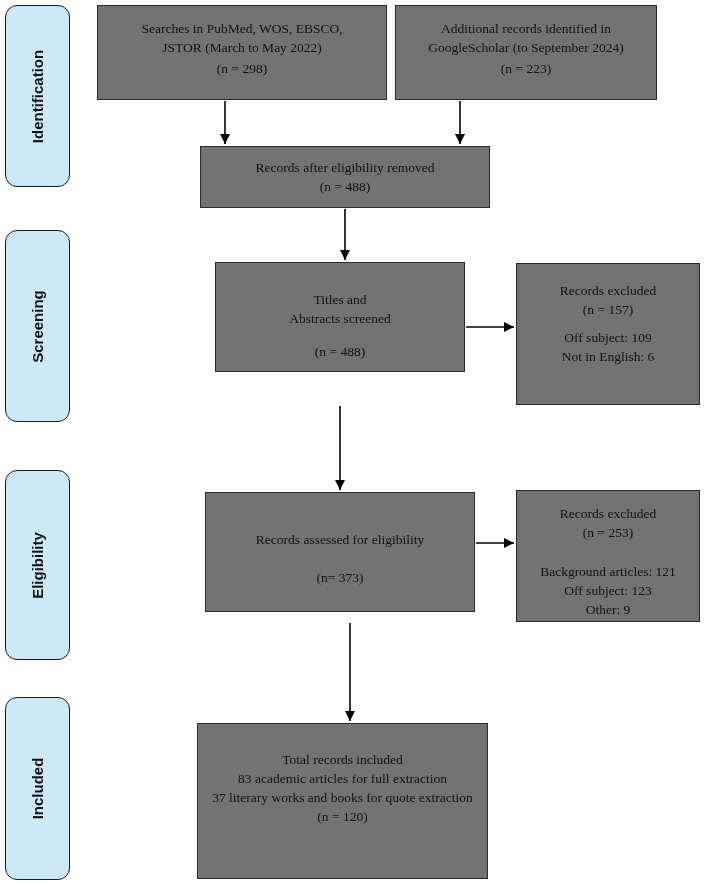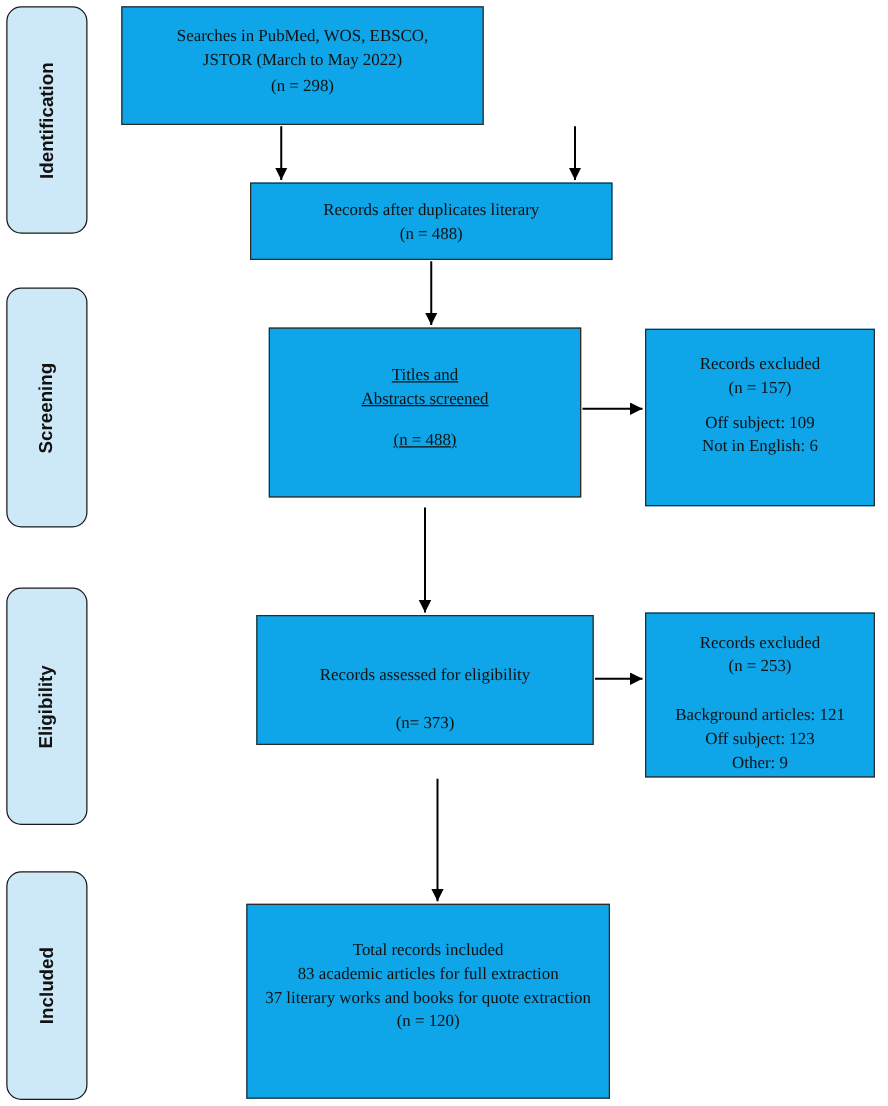--- a/index.html
+++ b/index.html
@@ -24,21 +24,21 @@
     transform:rotate(-90deg);
     white-space:nowrap;
     font-family:"Liberation Sans", sans-serif;
     font-weight:bold;
     font-size:15px;
     color:#111;
   }
   
   .flow{
     position:absolute;
-    background:#0ea5e9;
+    background:#737373;
     border:1.5px solid #2b2b2b;
     box-sizing:border-box;
     display:flex;flex-direction:column;align-items:center;
     text-align:center;
     font-size:13.5px;
     line-height:19px;
   }
   .flow .count{margin-top:2px;}
   .flow.centered{justify-content:center;}
   .flow.centered .count{margin-top:0;}
@@ -66,40 +66,45 @@
   <div class="stage" style="top:697px;height:181px;">
     <span class="stage-label">Included</span>
   </div>
 
   <div class="flow" style="left:97px;top:5px;width:290px;height:95px;padding-top:13px;">
     <div>Searches in PubMed, WOS, EBSCO,</div>
     <div>JSTOR (March to May 2022)</div>
     <div class="count">(n = 298)</div>
   </div>
 
+  <div class="flow" style="left:395px;top:5px;width:262px;height:95px;padding-top:13px;">
+    <div>Additional records identified in</div>
+    <div>GoogleScholar (to September 2024)</div>
+    <div class="count">(n = 223)</div>
+  </div>
 
   <div class="flow centered" style="left:200px;top:146px;width:290px;height:62px;">
-    <div>Records after duplicates literary</div>
+    <div>Records after eligibility removed</div>
     <div class="count">(n = 488)</div>
   </div>
 
-  <div class="flow" style="left:215px;top:262px;width:250px;height:136px;padding-top:27px;text-decoration:underline;">
+  <div class="flow" style="left:215px;top:262px;width:250px;height:110px;padding-top:27px;">
     <div>Titles and</div>
     <div>Abstracts screened</div>
     <div class="count" style="margin-top:14px;">(n = 488)</div>
   </div>
 
   <div class="flow" style="left:516px;top:263px;width:184px;height:142px;padding-top:17px;">
     <div>Records excluded</div>
     <div>(n = 157)</div>
     <div class="details">Off subject: 109</div>
     <div>Not in English: 6</div>
   </div>
 
-  <div class="flow" style="left:205px;top:492px;width:270px;height:104px;padding-top:37px;">
+  <div class="flow" style="left:205px;top:492px;width:270px;height:120px;padding-top:37px;">
     <div>Records assessed for eligibility</div>
     <div class="count" style="margin-top:19px;">(n= 373)</div>
   </div>
 
   <div class="flow" style="left:516px;top:490px;width:184px;height:132px;padding-top:13px;">
     <div>Records excluded</div>
     <div>(n = 253)</div>
     <div class="details" style="margin-top:20px;">Background articles: 121</div>
     <div>Off subject: 123</div>
     <div>Other: 9</div>

